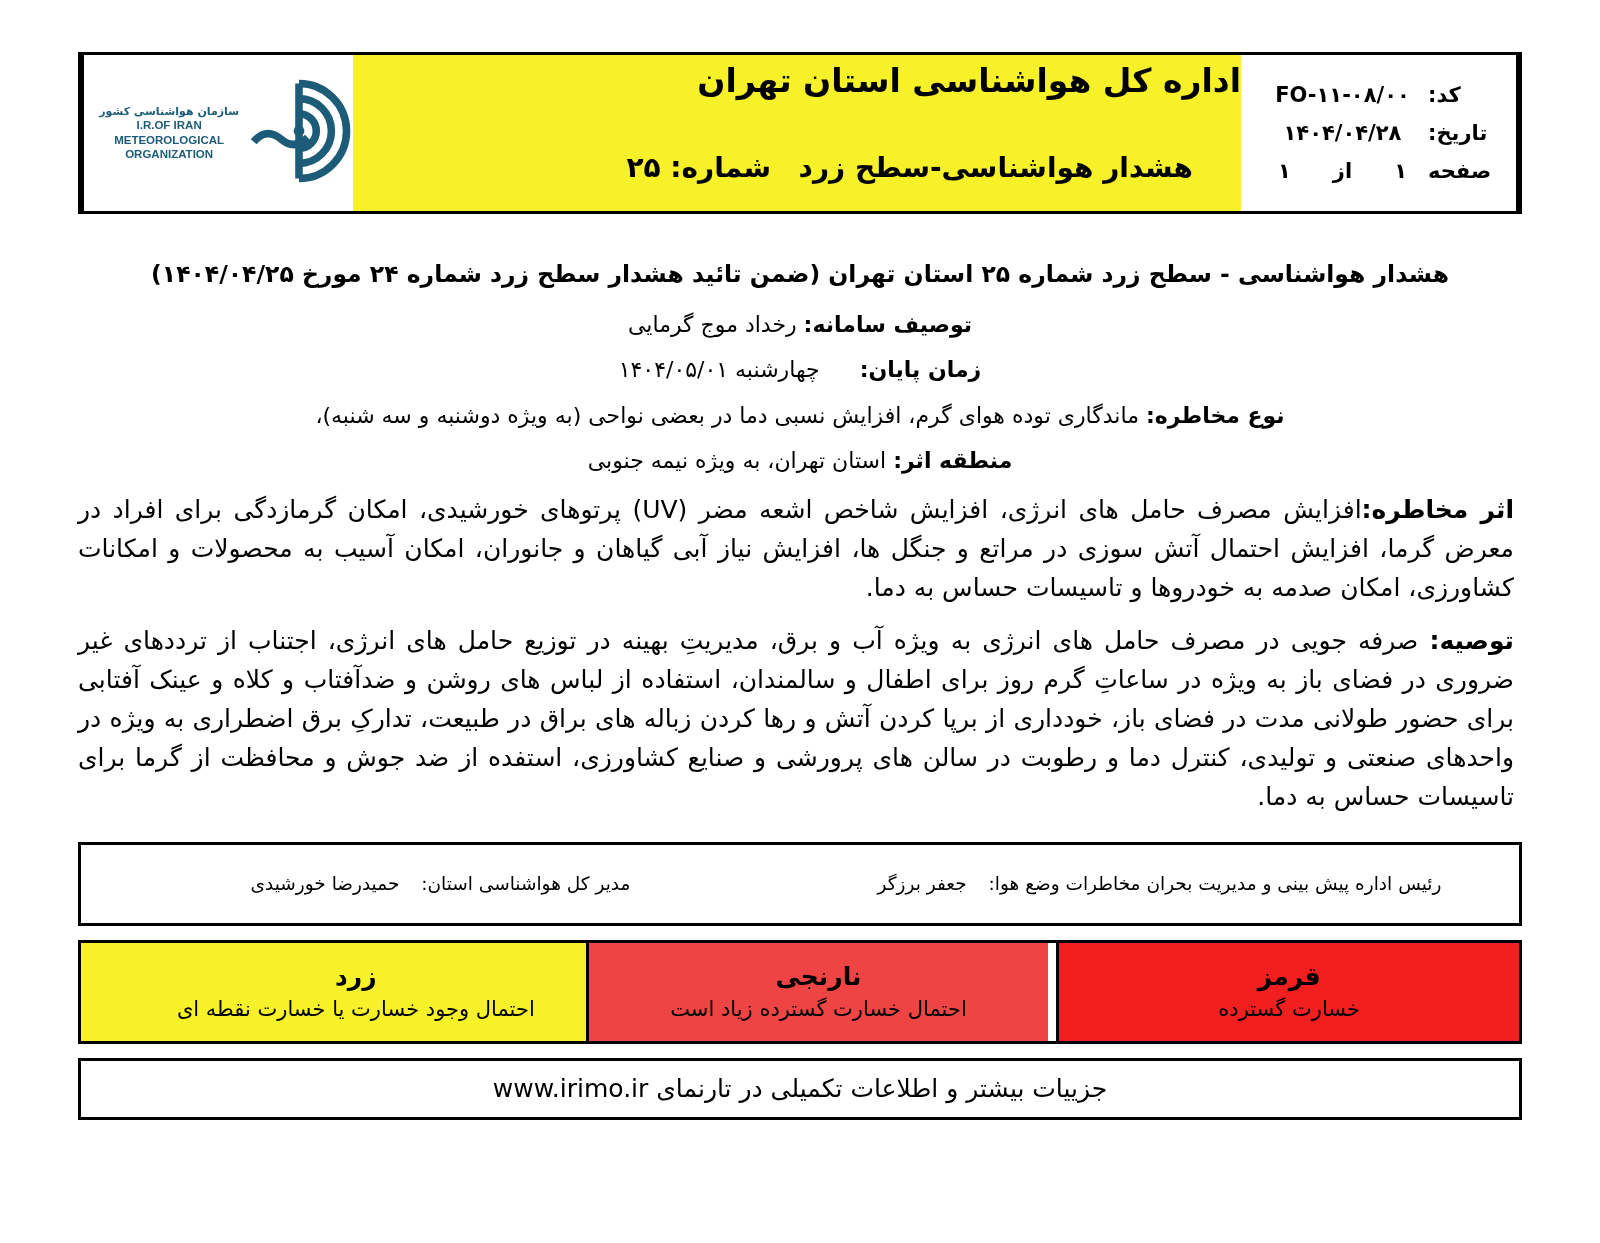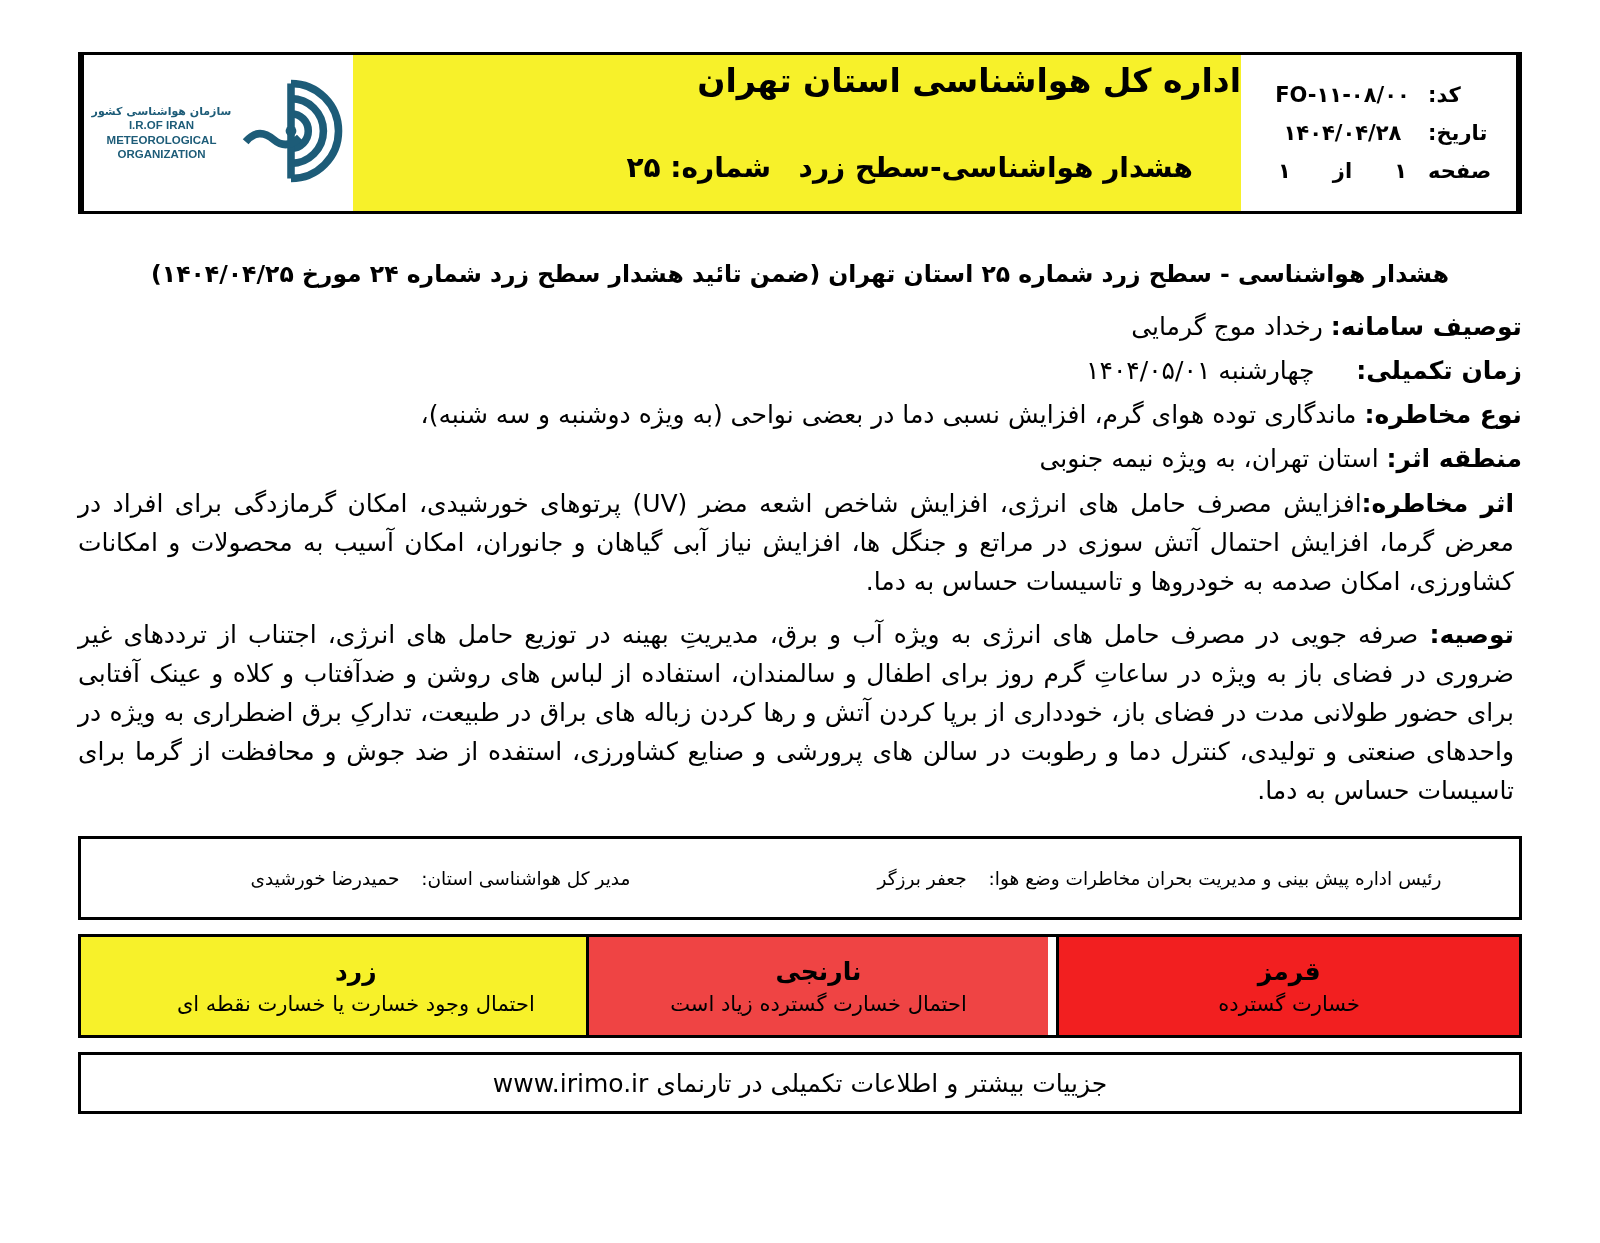--- a/index.html
+++ b/index.html
@@ -28,21 +28,21 @@
     flex-direction: row;
     border: 3px solid #000;
     height: 162px;
     box-sizing: border-box;
   }
   .header-logo {
     width: 272px;
     border-left: 3px solid #000;
     display: flex;
     align-items: center;
-    justify-content: center;
+    justify-content: flex-start;
     background: #fff;
     box-sizing: border-box;
   }
   .logo-wrap {
     display: flex;
     flex-direction: row-reverse;
     align-items: center;
     gap: 6px;
   }
   .logo-text {
@@ -116,24 +116,24 @@
     margin-top: 46px;
     text-align: center;
     font-size: 23.5px;
     font-weight: bold;
     letter-spacing: -0.2px;
   }
   .fields {
     margin-top: 20px;
   }
   .field-line {
-    text-align: right;
-    font-size: 25px;
+    text-align: center;
+    font-size: 22px;
     line-height: 1.52;
-    margin: 6px 0;
+    margin: 12px 0;
   }
   .field-line .lbl {
     font-weight: bold;
   }
   .spacer-val {
     display: inline-block;
     width: 26px;
   }
   .para {
     text-align: justify;
@@ -268,21 +268,21 @@
   </div>
 
   <div class="doc-title">هشدار هواشناسی - سطح زرد شماره ۲۵ استان تهران (ضمن تائید هشدار سطح زرد شماره ۲۴ مورخ ۱۴۰۴/۰۴/۲۵)</div>
 
   <div class="fields">
     <div class="field-line">
       <span class="lbl">توصیف سامانه:</span>
       <span>رخداد موج گرمایی</span>
     </div>
     <div class="field-line">
-      <span class="lbl">زمان تکمیلی:</span>
+      <span class="lbl">زمان پایان:</span>
       <span class="spacer-val"></span>
       <span>چهارشنبه  ۱۴۰۴/۰۵/۰۱</span>
     </div>
     <div class="field-line">
       <span class="lbl">نوع مخاطره:</span>
       <span>ماندگاری توده هوای گرم، افزایش نسبی دما در بعضی نواحی (به ویژه دوشنبه و سه شنبه)،</span>
     </div>
     <div class="field-line">
       <span class="lbl">منطقه اثر:</span>
       <span>استان تهران، به ویژه نیمه جنوبی</span>

